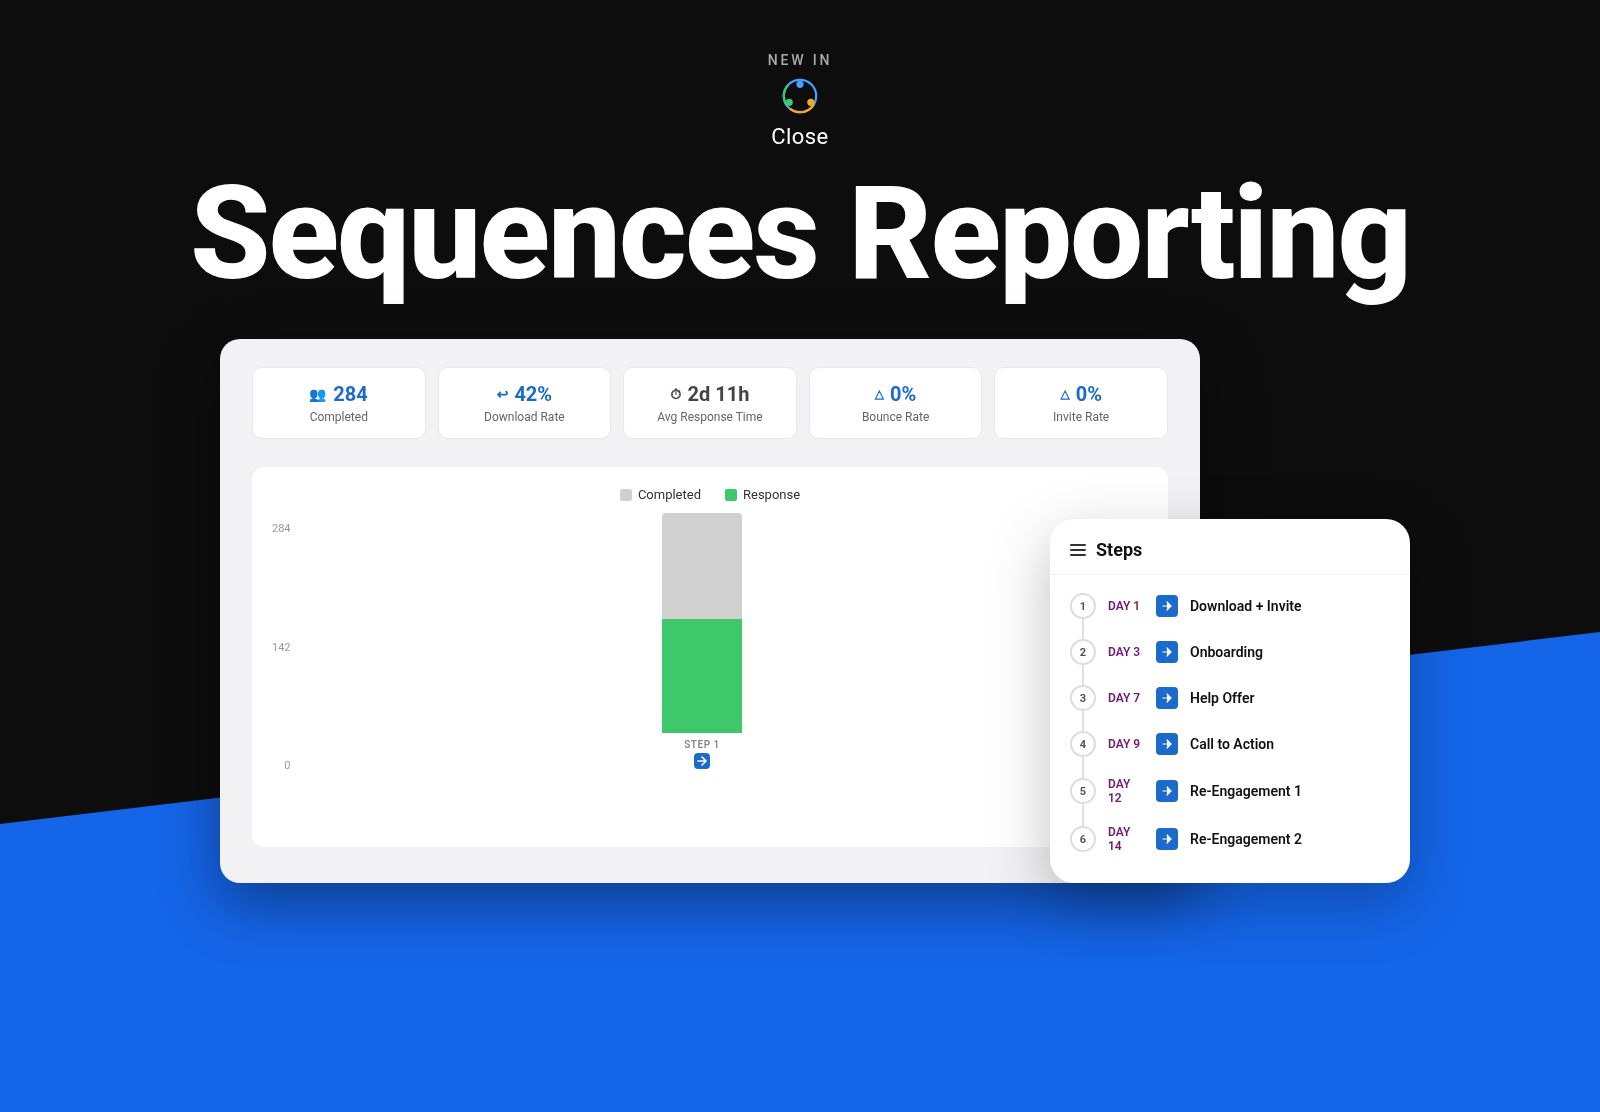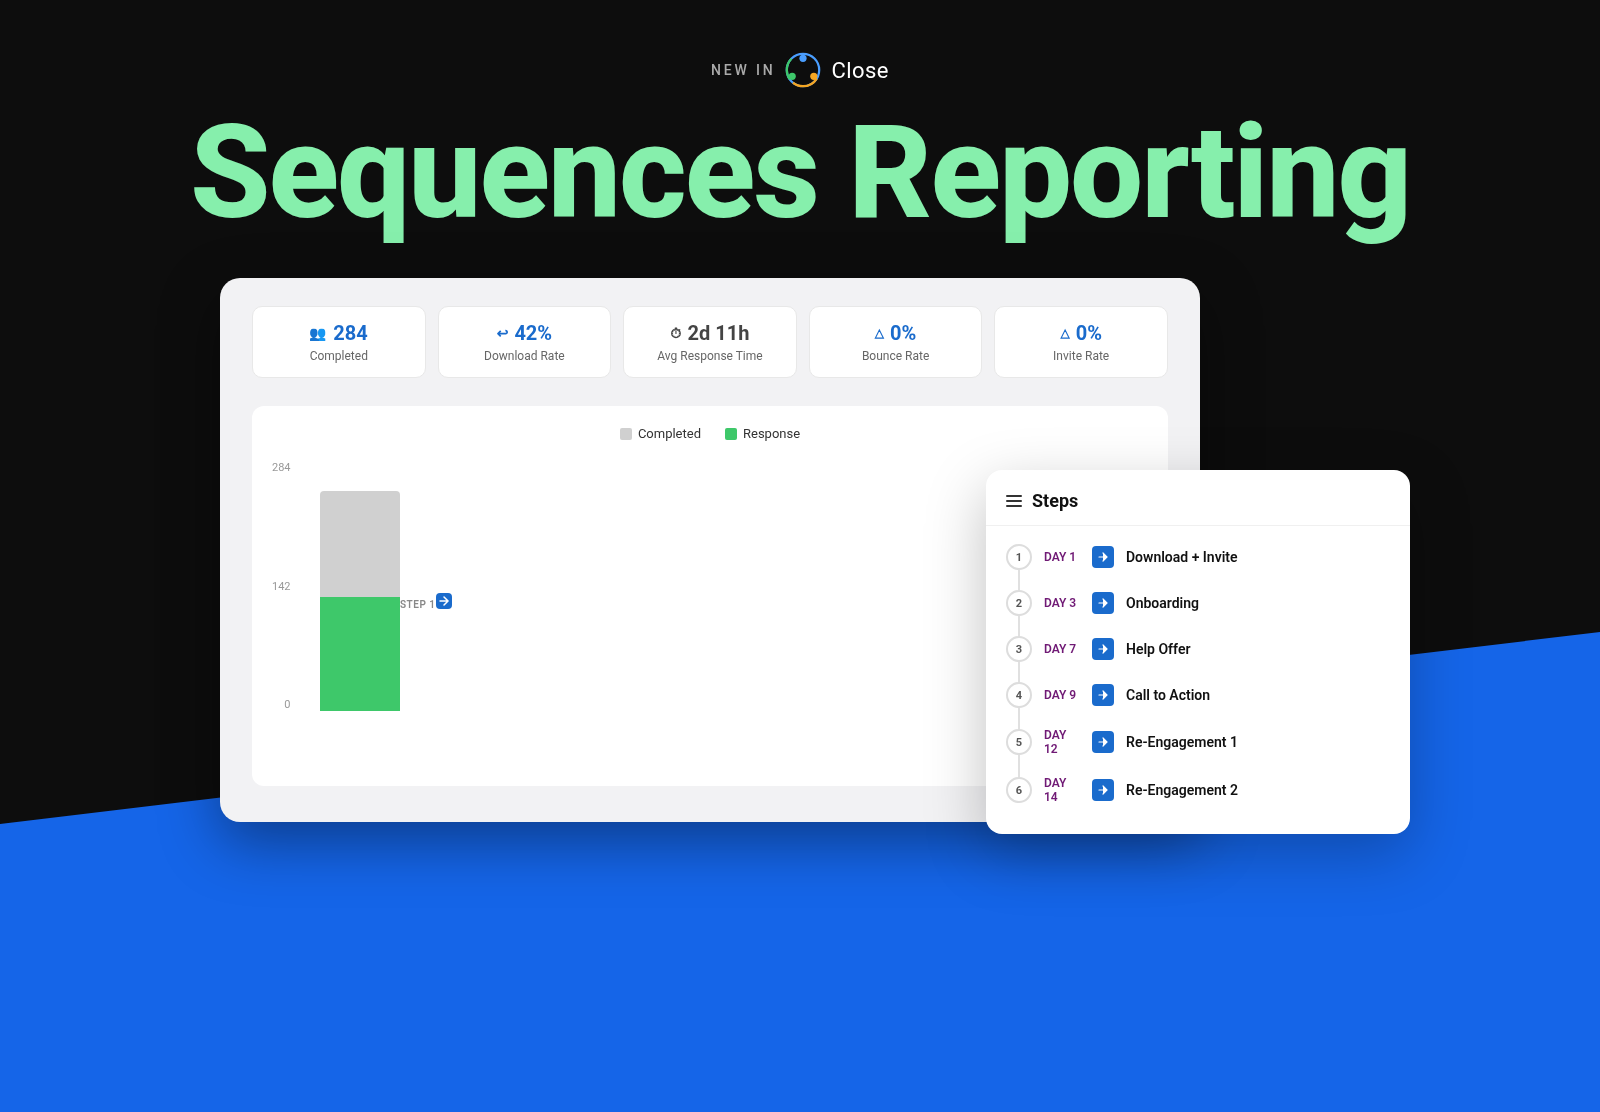--- a/index.html
+++ b/index.html
@@ -44,20 +44,21 @@
     .top-badge {
       display: flex;
       align-items: center;
       gap: 10px;
       margin-top: 52px;
       color: #ffffff;
       font-size: 15px;
       font-weight: 500;
       letter-spacing: 0.15em;
       text-transform: uppercase;
+      flex-direction: column;
     }
 
     .close-logo {
       width: 36px;
       height: 36px;
     }
 
     .close-wordmark {
       font-size: 22px;
       font-weight: 400;
@@ -67,21 +68,21 @@
     }
 
     .new-in-text {
       font-size: 14px;
       letter-spacing: 0.2em;
       color: #aaa;
       font-weight: 500;
     }
 
     .headline {
-      color: #86efac;
+      color: #ffffff;
       font-size: 130px;
       font-weight: 800;
       line-height: 1.0;
       margin-top: 20px;
       letter-spacing: -2px;
     }
 
     .dashboard-container {
       position: relative;
       margin-top: 40px;
@@ -189,21 +190,21 @@
       display: flex;
       align-items: flex-end;
       gap: 24px;
       height: 100%;
       flex: 1;
       padding-bottom: 30px;
     }
 
     .bar-group {
       display: flex;
-      flex-direction: row;
+      flex-direction: column;
       align-items: center;
       gap: 0;
       flex: 1;
     }
 
     .bar-stack {
       width: 80px;
       display: flex;
       flex-direction: column;
       justify-content: flex-end;
@@ -233,26 +234,25 @@
       margin-top: 3px;
       color: #1a6bcc;
       font-size: 14px;
     }
 
     
     .steps-panel {
       position: absolute;
       top: 180px;
       right: -30px;
-      width: 424px;
+      width: 360px;
       background: #ffffff;
-      border-radius: 16px;
+      border-radius: 24px;
       padding: 20px 0;
       box-shadow: 0 20px 60px rgba(0,0,0,0.25);
-      margin-top: 12px;
     }
 
     .steps-header {
       display: flex;
       align-items: center;
       gap: 10px;
       padding: 0 20px 14px;
       font-size: 18px;
       font-weight: 700;
       color: #111;

